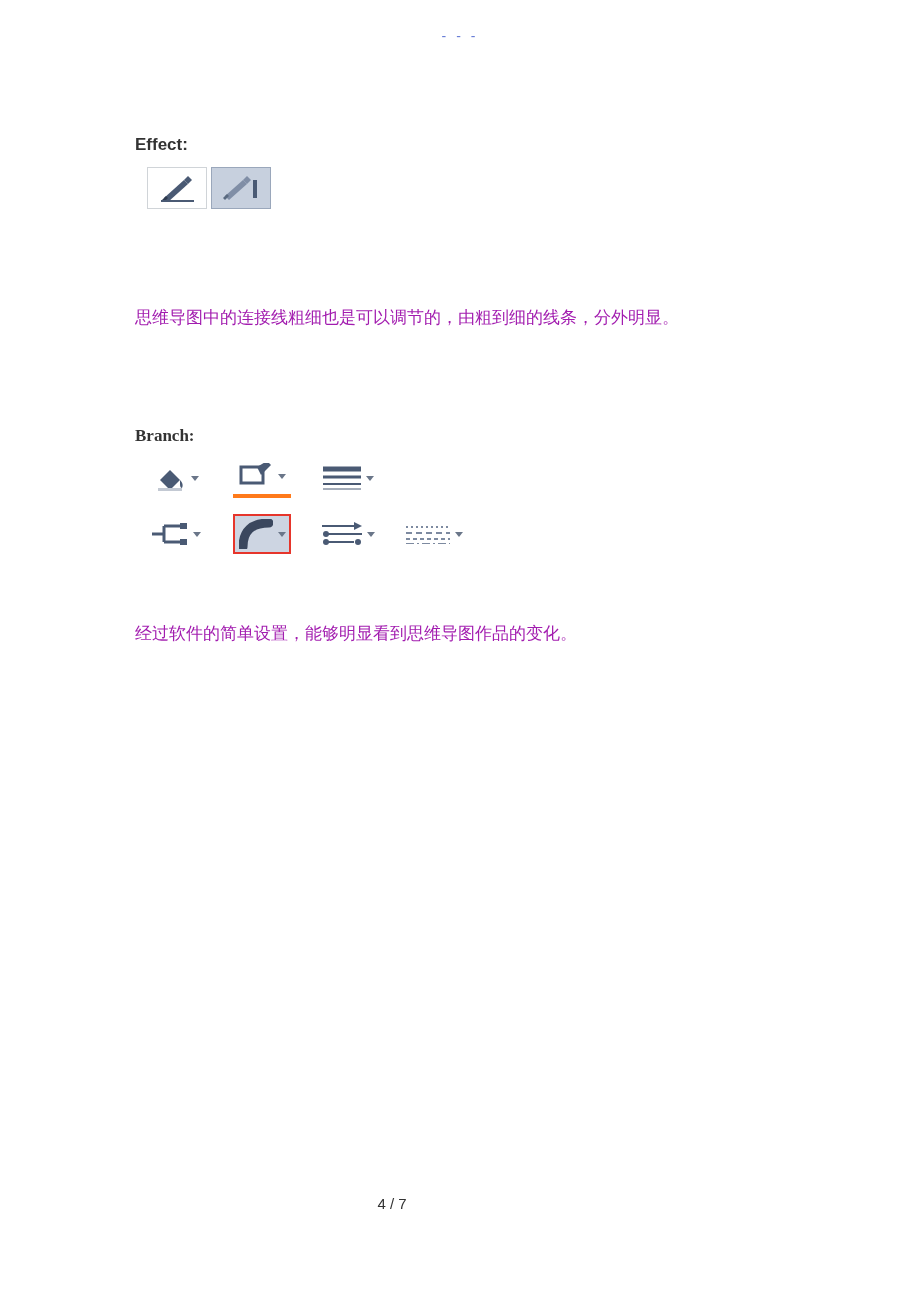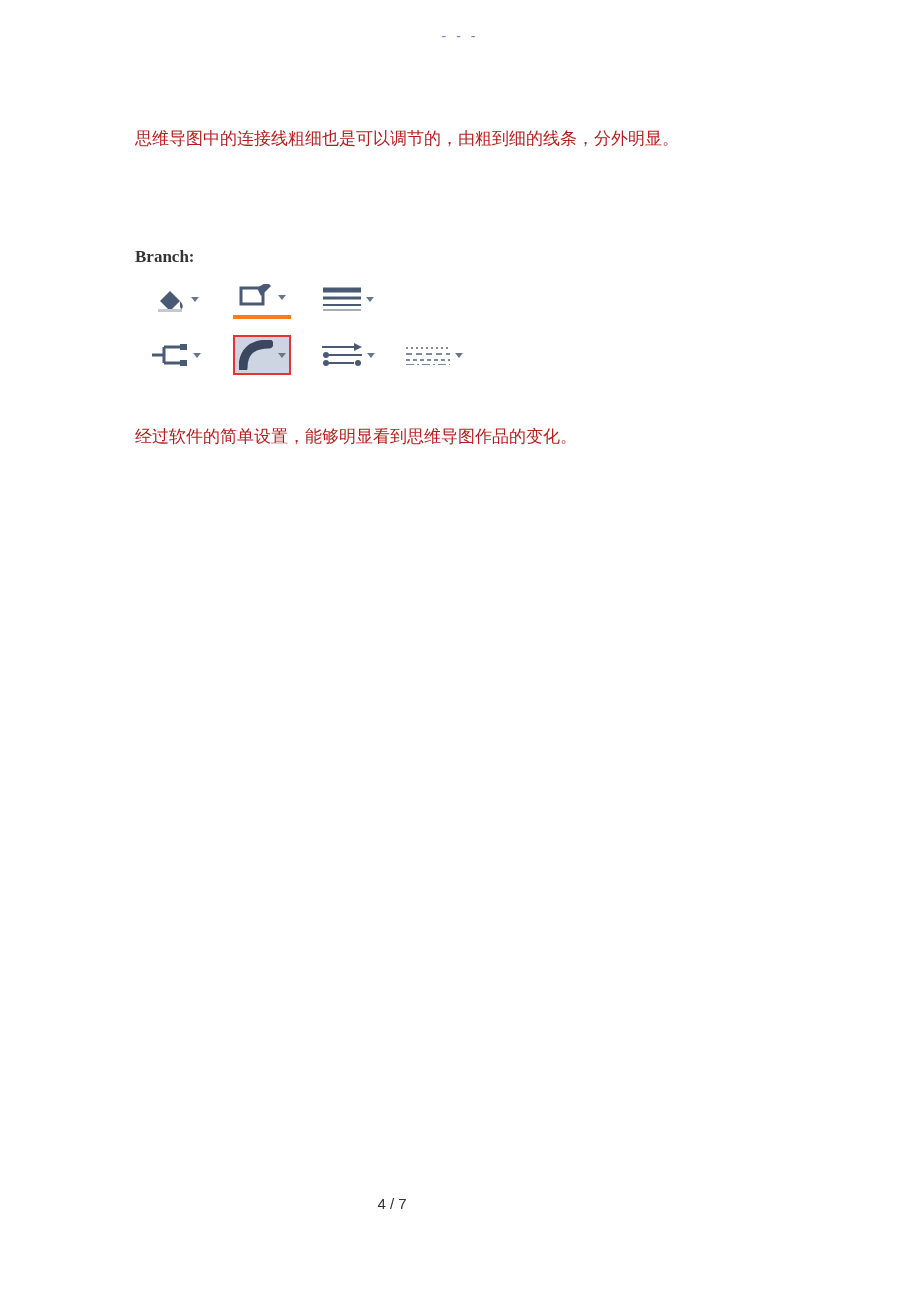--- a/index.html
+++ b/index.html
@@ -26,21 +26,21 @@
     letter-spacing: 3px;
   }
   .section-label {
     font-weight: bold;
     font-size: 17px;
     color: #333333;
     margin-bottom: 12px;
   }
   .body-text {
     font-size: 17px;
-    color: #b91c1c;
+    color: #a21caf;
     line-height: 1.6;
   }
   .effect-section { margin-top: 105px; }
   .branch-section { margin-top: 95px; font-family: Liberation Serif, serif; }
 
   
   .effect-toolbar {
     display: flex;
     gap: 4px;
     margin-left: 12px;
@@ -87,39 +87,67 @@
     border-right: 4px solid transparent;
     border-top: 5px solid #6a7689;
     margin-left: 3px;
   }
   .bbtn.underline { border-bottom: 4px solid #ff7a1a; }
   .bbtn.highlight-red {
     border: 2px solid #e6352b;
     background: #cdd5e2;
   }
 
-  .paragraph-2 { margin-top: 48px; }
+  .paragraph-2 { margin-top: 66px; }
 
   .page-number {
     position: absolute;
     bottom: 90px;
     left: 0;
     width: 784px;
     text-align: center;
     font-size: 15px;
     color: #333333;
   }
 </style>
 </head>
 <body>
 
 <div class="page">
 
   <div class="top-dashes">- - -</div>
 
+  <div class="effect-section">
+    <div class="section-label">Effect:</div>
+    <div class="effect-toolbar">
+
+      <div class="tbtn bordered">
+        <span>
+          <svg width="34" height="28" viewBox="0 0 34 28">
+            <path d="M4 24 L24 6 L28 10 L8 28 Z" fill="#4a5a74"></path>
+            <path d="M24 6 L28 2 L32 6 L28 10 Z" fill="#4a5a74"></path>
+            <path d="M2 26 L6 22 L8 24 L4 28 Z" fill="#2d3a4f"></path>
+            <line x1="1" y1="27" x2="34" y2="27" stroke="#4a5a74" stroke-width="2"></line>
+          </svg>
+        </span>
+      </div>
+
+      <div class="tbtn selected">
+        <span>
+          <svg width="40" height="28" viewBox="0 0 40 28">
+            <path d="M4 22 L22 6 L26 10 L8 26 Z" fill="#808ea6"></path>
+            <path d="M22 6 L26 2 L30 6 L26 10 Z" fill="#808ea6"></path>
+            <path d="M2 24 L6 20 L8 22 L4 26 Z" fill="#5a6a80"></path>
+            <rect x="32" y="6" width="4" height="18" fill="#4a5a74"></rect>
+          </svg>
+        </span>
+      </div>
+
+    </div>
+  </div>
 
   <div class="body-text paragraph-1">思维导图中的连接线粗细也是可以调节的，由粗到细的线条，分外明显。</div>
 
   <div class="branch-section">
     <div class="section-label">Branch:</div>
     <div class="branch-grid">
 
       <div class="branch-row">
 
         <div class="bbtn">

